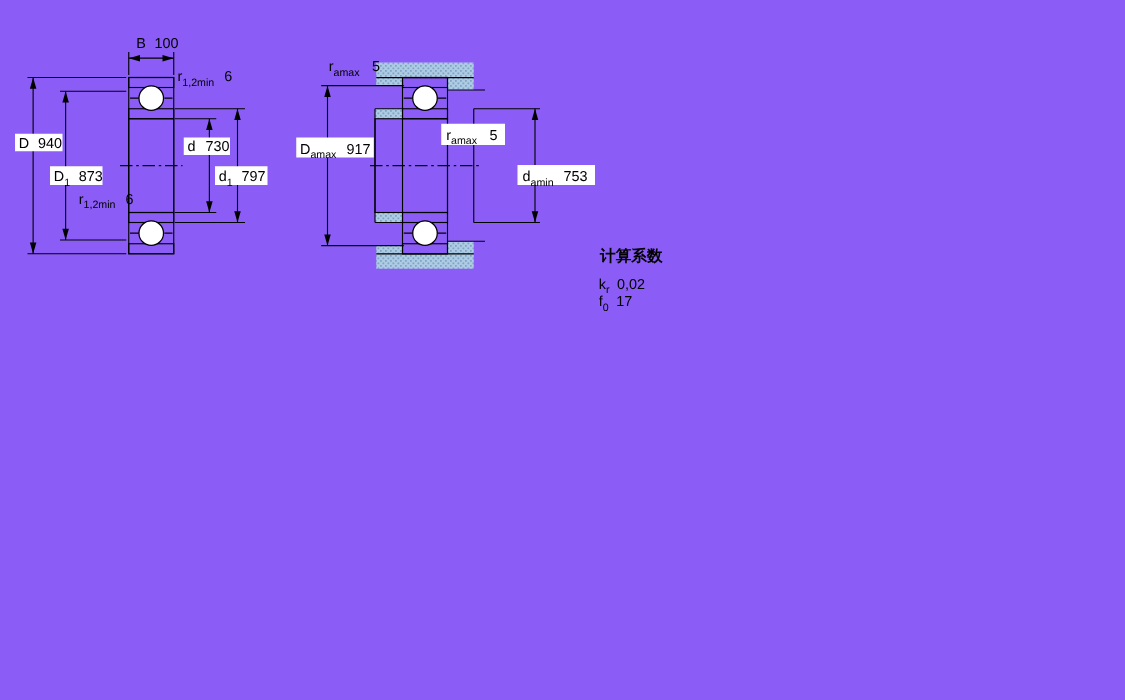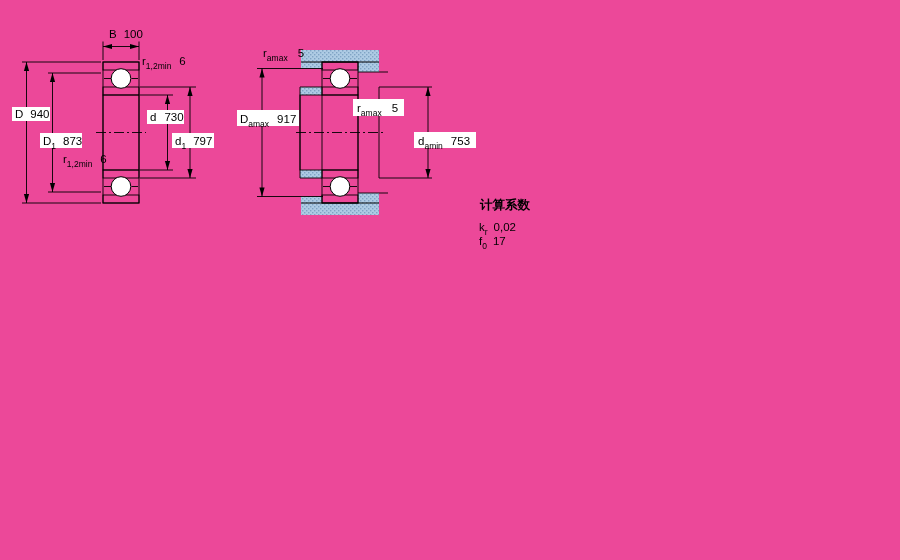--- a/index.html
+++ b/index.html
@@ -1,16 +1,16 @@
 <!DOCTYPE html>
 <html><head>
 <meta charset="utf-8">
 <style>
   html,body{margin:0;padding:0;background:#fff;}
-  .stage{position:relative;width:900px;height:560px;background:#ec4899;overflow:hidden;}
+  .stage{position:relative;width:900px;height:560px;background:#8b5cf6;overflow:hidden;}
   svg{display:block;}
   .lbl{font-family:"Liberation Sans",sans-serif;font-size:11.5px;fill:#000;}
   .sub{font-size:8.5px;}
   .ttl{font-family:"Liberation Sans",sans-serif;font-size:12.5px;font-weight:bold;fill:#000;}
   .ln{stroke:#000;stroke-width:1;fill:none;}
   .thin{stroke:#000;stroke-width:0.9;fill:none;}
   .cl{stroke:#000;stroke-width:0.9;fill:none;stroke-dasharray:10 3 2 3;}
   .arrow{fill:#000;stroke:none;}
   .white{fill:#ffffff;}
 </style>

